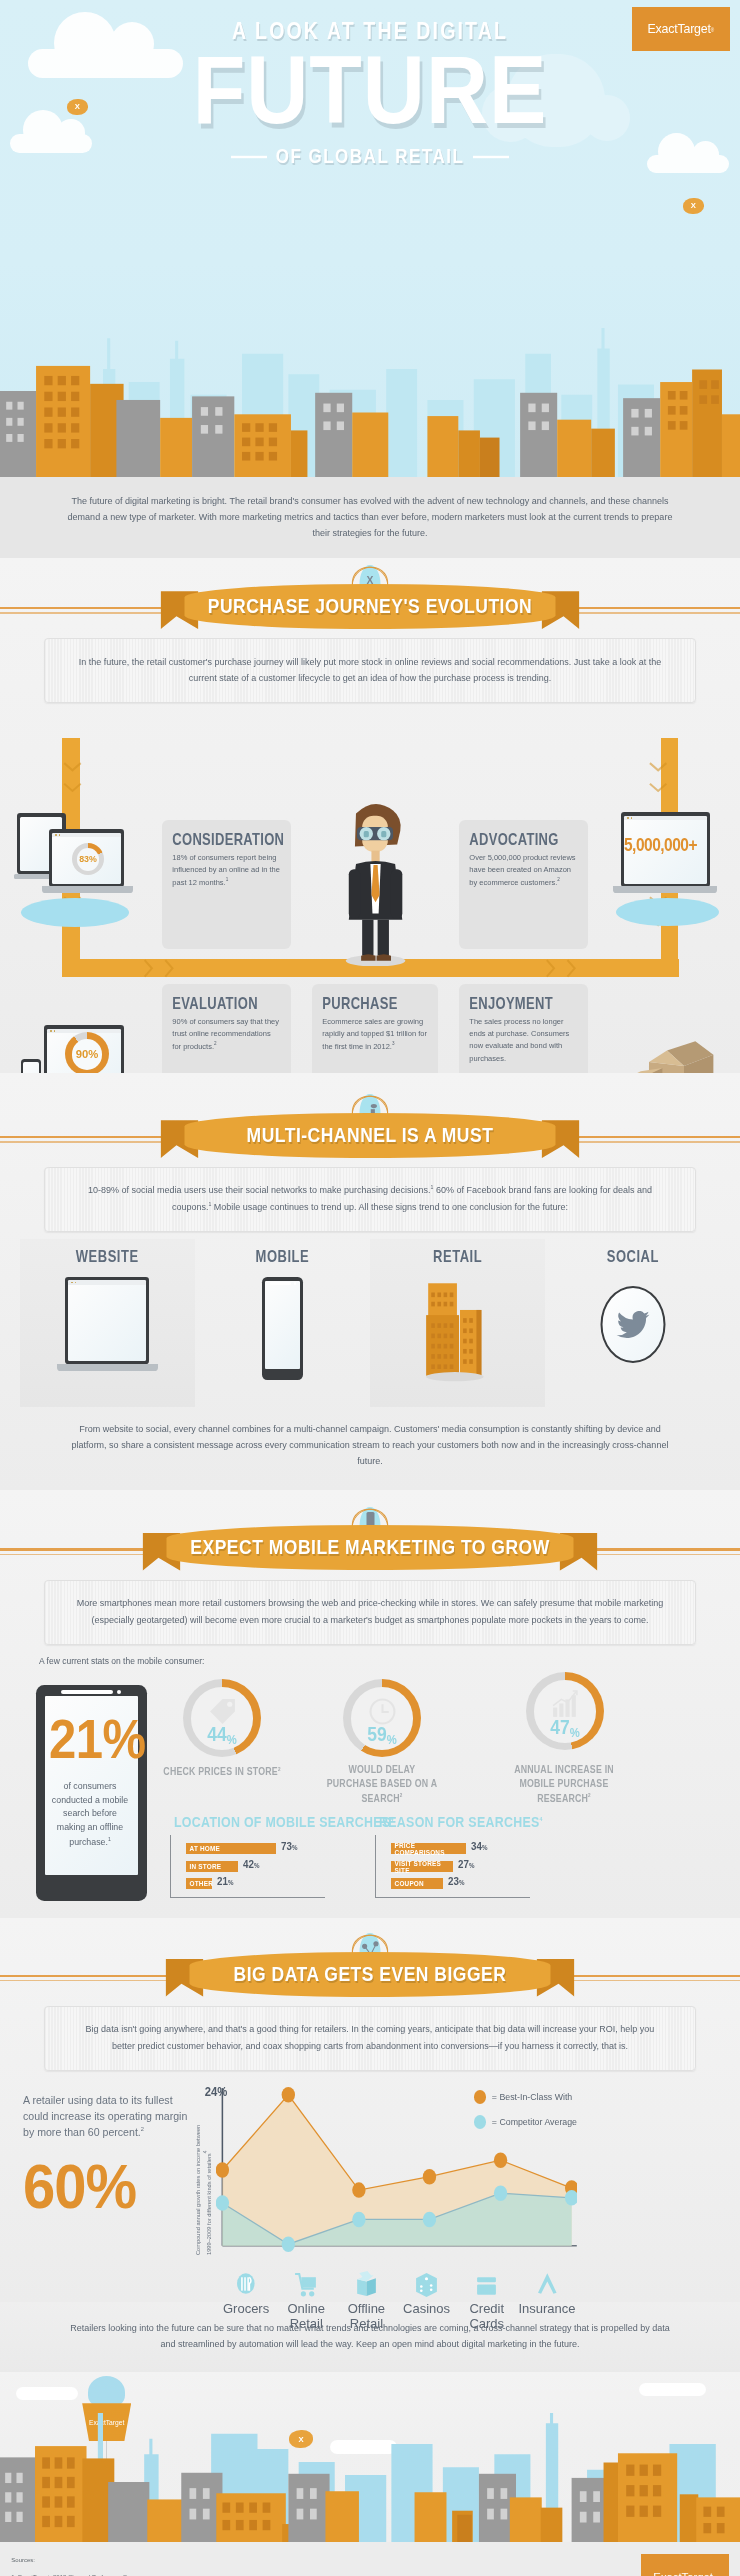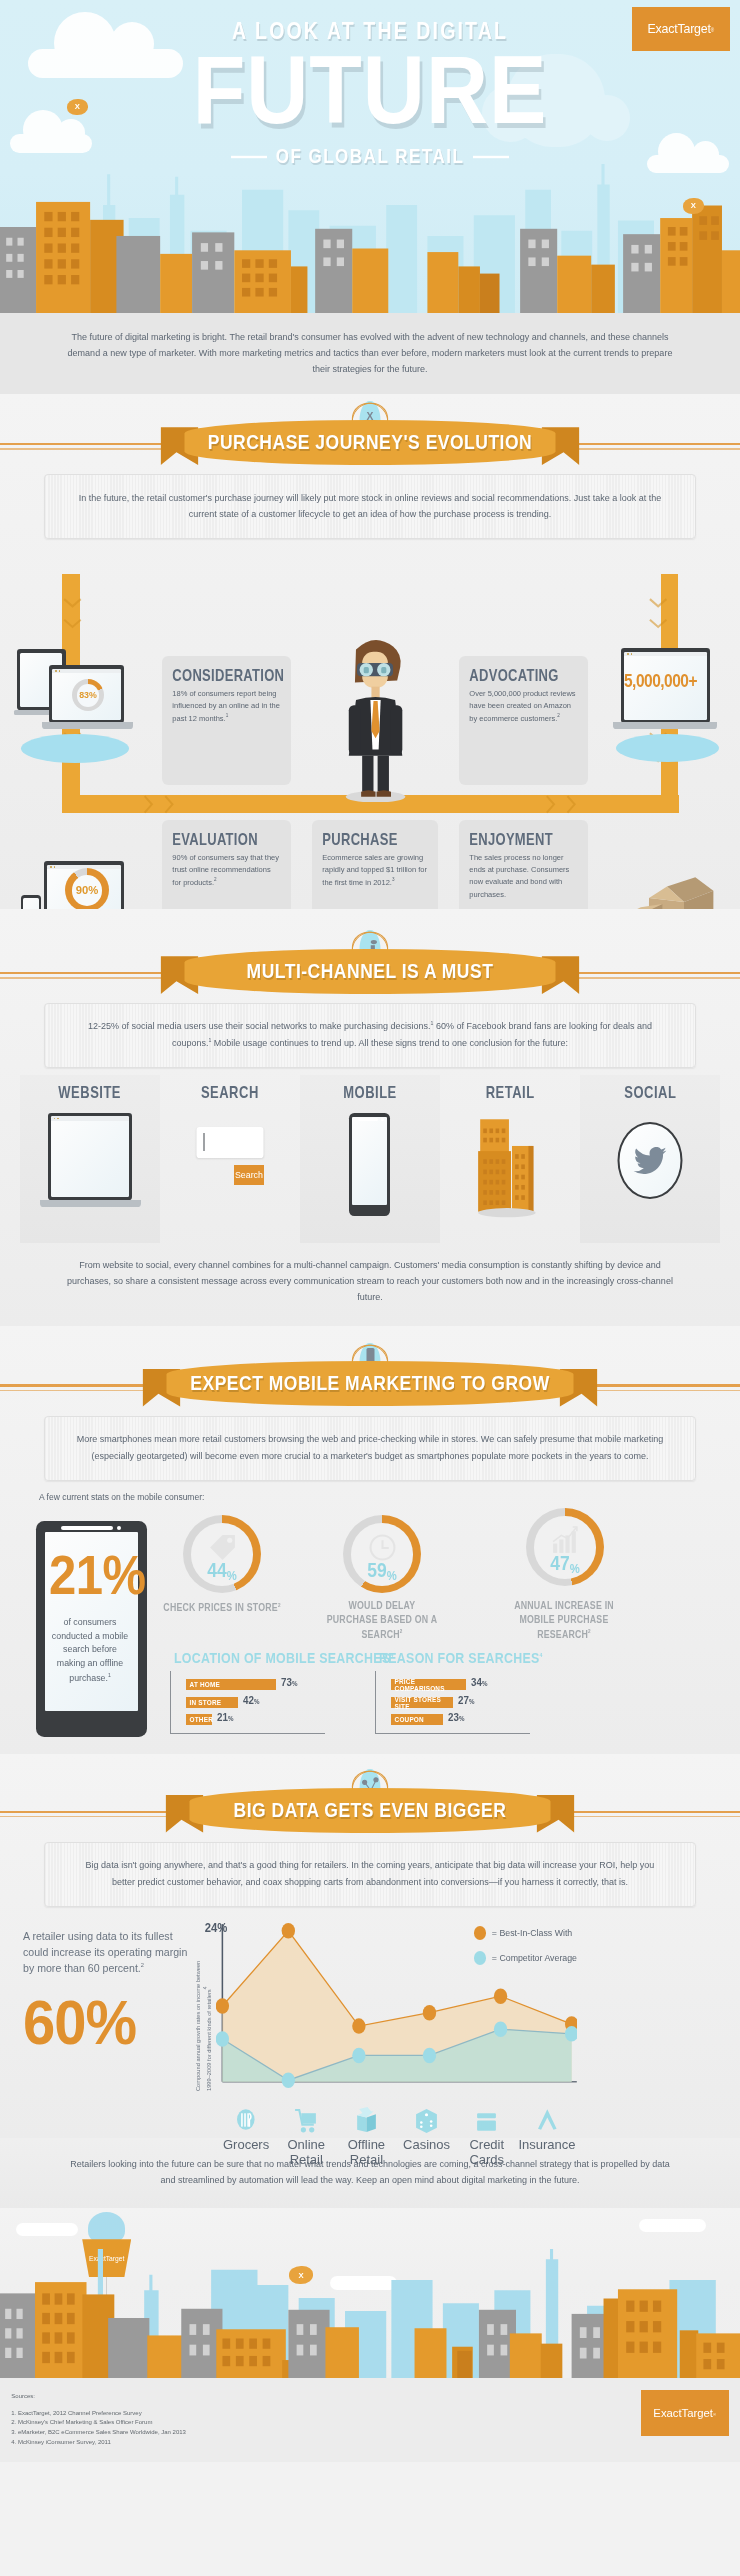--- a/index.html
+++ b/index.html
@@ -7,21 +7,21 @@
   body {
     width: 740px;
     font-family: "Liberation Sans", sans-serif;
     color: #5a6470;
     -webkit-font-smoothing: antialiased;
   }
   .page { position: relative; width: 740px; height: 2997px; overflow: hidden; background: #f2f2f2; }
 
   
   .hero {
-    position: relative; width: 100%; height: 313px;
+    position: relative; width: 100%; height: 477px;
     background: linear-gradient(180deg,#d8f0f7 0%, #d6eff7 55%, #cfecf5 100%);
     overflow: hidden;
   }
   .cloud { position: absolute; background: #fff; border-radius: 31px; opacity: .95; }
   .cloud:before, .cloud:after { content:""; position:absolute; background:#fff; border-radius:50%; }
   .c1 { left: 28px; top: 49px; width: 155px; height: 29px; }
   .c1:before { width: 62px; height: 62px; left: 26px; top: -37px; }
   .c1:after  { width: 44px; height: 44px; left: 82px; top: -27px; }
   .c2 { left: 10.3px; top: 134px; width: 82px; height: 18.5px; }
   .c2:before { width: 40px; height: 40px; left: 12.4px; top: -24px; }
@@ -535,48 +535,39 @@
       <div class="ribbon">
         <div class="tail l"></div>
           <div class="tail r"></div>
         <div class="band">
             <span class="txt">MULTI-CHANNEL IS A MUST</span>
           </div>
       </div>
     </div>
 
     <div class="callout">
-      <span>12-25% of social media users use their social networks to make purchasing decisions.</span><sup>1</sup><span> 60% of Facebook brand fans are looking for deals and coupons.</span><sup>1</sup><span> Mobile usage continues to trend up. All these signs trend to one conclusion for the future:</span>
+      <span>10-89% of social media users use their social networks to make purchasing decisions.</span><sup>1</sup><span> 60% of Facebook brand fans are looking for deals and coupons.</span><sup>1</sup><span> Mobile usage continues to trend up. All these signs trend to one conclusion for the future:</span>
     </div>
 
     <div class="channels">
       <div class="channel">
         <h5>WEBSITE</h5>
         <div class="ch-art">
           <div class="screen" style="left:50%;margin-left:-42px;top:0;width:84px;height:87px;">
             <div class="inner">
                 <div class="bar">
                   <i style="left:3.1px"></i>
                   <i style="left:6.7px"></i>
                 </div>
               </div>
           </div>
           <div class="laptop-base" style="left:50%;margin-left:-50px;top:87px;width:101px;height:7.2px;border-radius:0 0 3.6px 3.6px;"></div>
         </div>
       </div>
 
-      <div class="channel">
-        <h5>SEARCH</h5>
-        <div class="ch-art">
-          <div class="search-box">
-              <div class="caret"></div>
-            </div>
-          <div class="search-btn">Search</div>
-        </div>
-      </div>
 
       <div class="channel">
         <h5>MOBILE</h5>
         <div class="ch-art">
           <div class="screen" style="left:50%;margin-left:-20.6px;top:0;width:41px;height:103px;border-radius:5.2px;">
             <div class="inner" style="inset:3.6px 3.1px 11.3px 3.1px;border-radius:1px"></div>
             <div style="position:absolute;left:8.2px;top:5.2px;width:20.6px;height:2.6px;border-radius:1.5px;background:#fff"></div>
             <div style="position:absolute;left:32px;top:5.2px;width:2.6px;height:2.6px;border-radius:50%;background:#fff"></div>
           </div>
         </div>
@@ -642,21 +633,21 @@
         <div class="ch-art">
           <div class="twitter-circle">
             <svg viewBox="0 0 24 20">
               <path d="M24 2.4a9.6 9.6 0 0 1-2.8.8A4.9 4.9 0 0 0 23.3.4a9.7 9.7 0 0 1-3.1 1.2A4.8 4.8 0 0 0 11.9 6a13.8 13.8 0 0 1-10-5.1 4.9 4.9 0 0 0 1.5 6.5 4.8 4.8 0 0 1-2.2-.6v.1a4.9 4.9 0 0 0 3.9 4.8 4.9 4.9 0 0 1-2.2.1 4.9 4.9 0 0 0 4.6 3.4A9.7 9.7 0 0 1 0 17.3 13.7 13.7 0 0 0 7.5 19.5c9 0 14-7.5 14-14v-.6A10 10 0 0 0 24 2.4z"></path>
             </svg>
           </div>
         </div>
       </div>
     </div>
 
-    <div style="padding: 14.4px 62px 15.5px; text-align:center; font-size:9px; line-height:1.8;">From website to social, every channel combines for a multi-channel campaign. Customers' media consumption is constantly shifting by device and purchases, so share a consistent message across every communication stream to reach your customers both now and in the increasingly cross-channel future.</div>
+    <div style="padding: 14.4px 62px 15.5px; text-align:center; font-size:9px; line-height:1.8;">From website to social, every channel combines for a multi-channel campaign. Customers' media consumption is constantly shifting by device and platform, so share a consistent message across every communication stream to reach your customers both now and in the increasingly cross-channel future.</div>
   </div>
 
   <div class="section" style="padding-top:9.3px">
     <div class="ribbon-wrap">
       <div class="ribbon-lines">
           <div class="ln"></div>
           <div class="ln thin"></div>
         </div>
       <div class="atom">
         <div class="core"></div>

